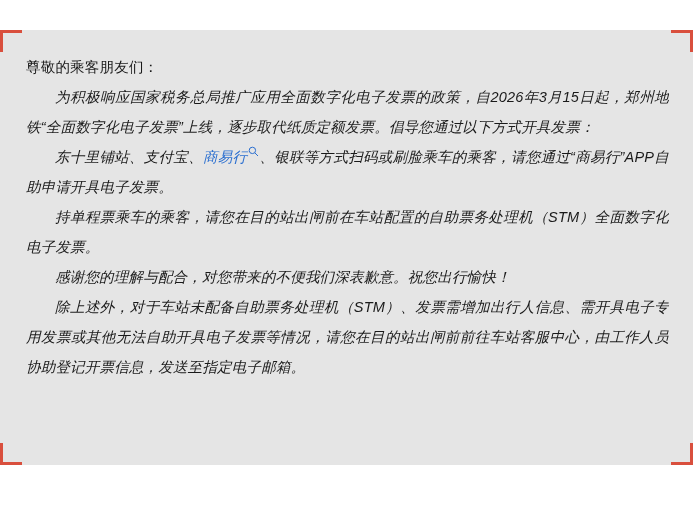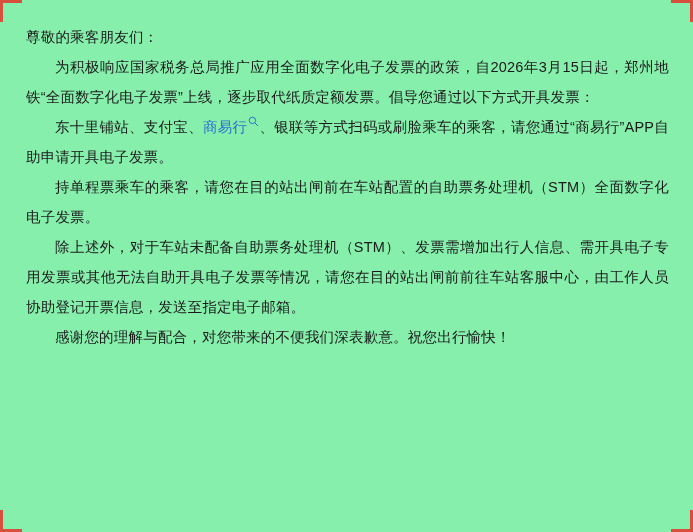--- a/index.html
+++ b/index.html
@@ -10,23 +10,24 @@
     width: 693px;
     height: 532px;
     background: #ffffff;
     font-family: "Liberation Sans", "DejaVu Sans", sans-serif;
     overflow: hidden;
   }
 
   .page {
     position: relative;
     width: 693px;
-    height: 532px;
+    height: 435px;
     box-sizing: border-box;
-    background: #86efac;
+    background: #e5e5e5;
+    margin-top: 30px;
   }
 
   
   .corner {
     position: absolute;
     width: 22px;
     height: 22px;
     box-sizing: border-box;
     pointer-events: none;
   }
@@ -63,20 +64,21 @@
   .para {
     font-size: 14.5px;
     line-height: 30px;
     color: #1a1a1a;
     letter-spacing: 0.2px;
     text-align: justify;
     margin: 0;
   }
   .indent {
     text-indent: 2em;
+    font-style: italic;
   }
   .salutation {
     margin-bottom: 0;
   }
 
   .highlight-link {
     color: #2b6fd0;
   }
   .search-mark {
     display: inline-block;
@@ -112,18 +114,18 @@
         <svg width="11" height="11" viewBox="0 0 11 11" xmlns="http://www.w3.org/2000/svg">
           <circle cx="4.4" cy="4.4" r="3.2" fill="none" stroke="#2b6fd0" stroke-width="1"></circle>
           <line x1="6.8" y1="6.8" x2="10" y2="10" stroke="#2b6fd0" stroke-width="1"></line>
         </svg>
       </span><span>、银联等方式扫码或刷脸乘车的乘客，请您通过“商易行”APP自助申请开具电子发票。</span>
     </p>
 
     <p class="para indent">持单程票乘车的乘客，请您在目的站出闸前在车站配置的自助票务处理机（STM）全面数字化电子发票。</p>
 
 
+    <p class="para indent">感谢您的理解与配合，对您带来的不便我们深表歉意。祝您出行愉快！</p>
+
     <p class="para indent">除上述外，对于车站未配备自助票务处理机（STM）、发票需增加出行人信息、需开具电子专用发票或其他无法自助开具电子发票等情况，请您在目的站出闸前前往车站客服中心，由工作人员协助登记开票信息，发送至指定电子邮箱。</p>
-
-    <p class="para indent">感谢您的理解与配合，对您带来的不便我们深表歉意。祝您出行愉快！</p>
 
   </div>
 </div>
 
 </body></html>

